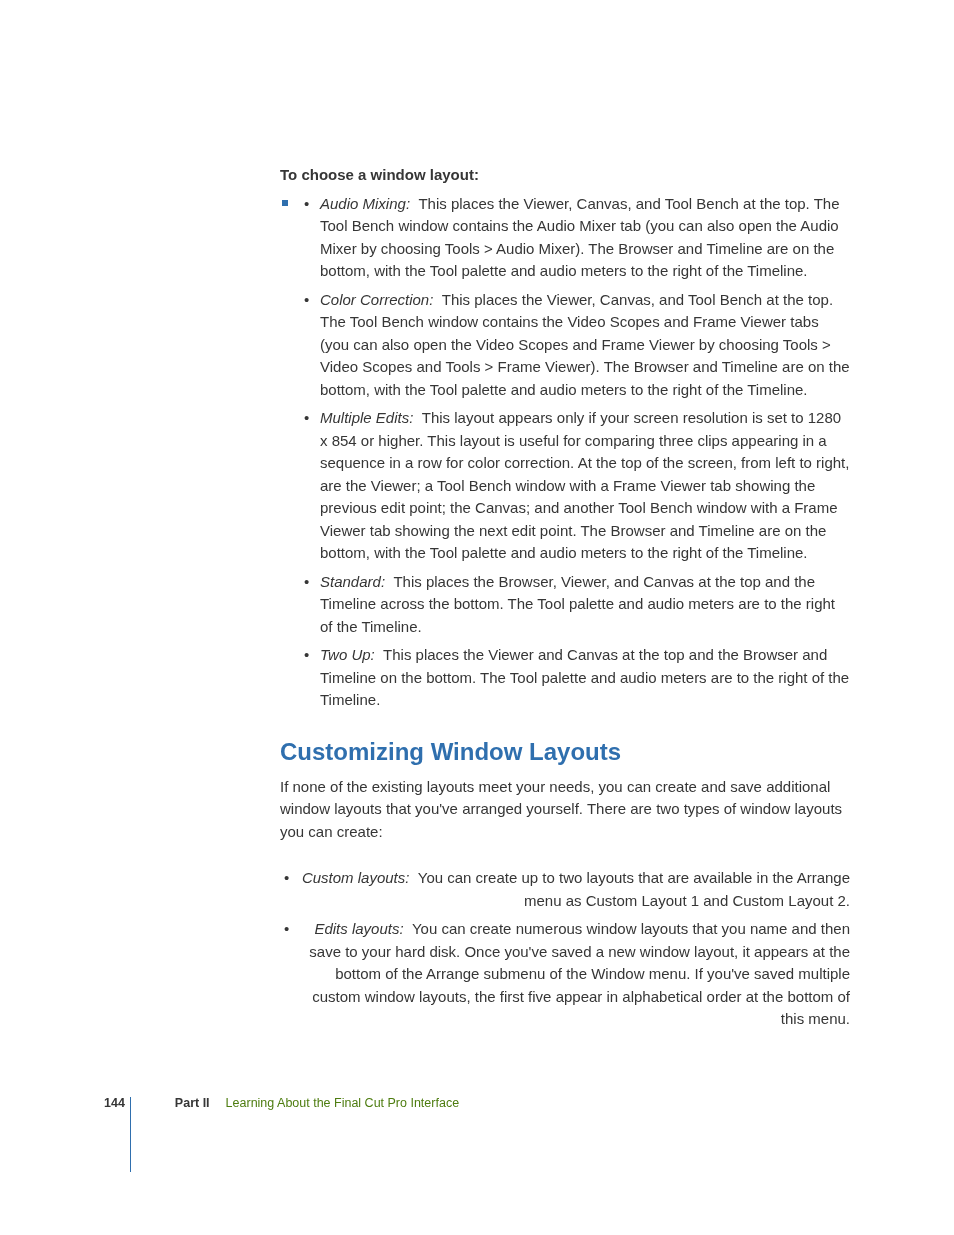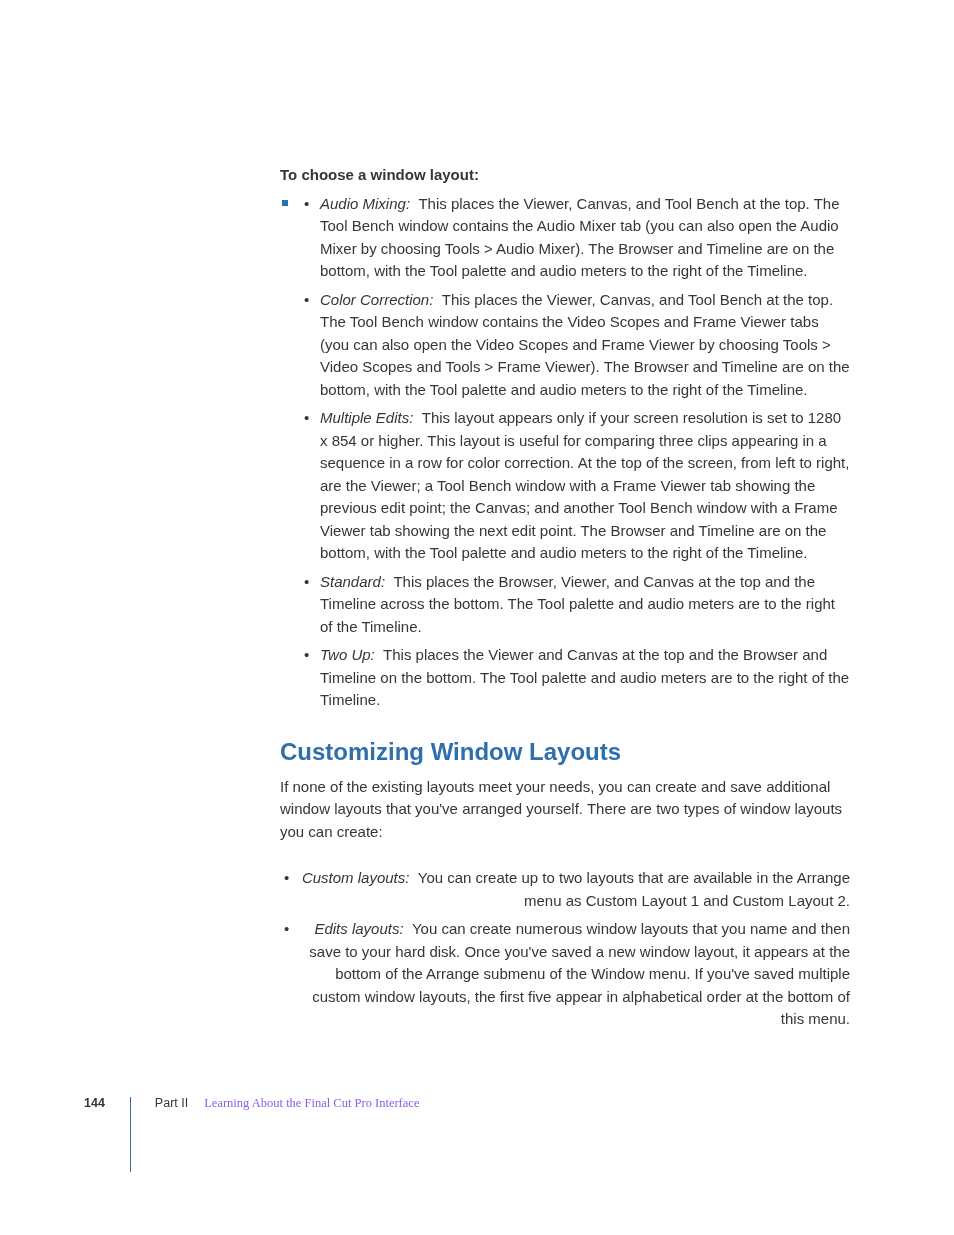--- a/index.html
+++ b/index.html
@@ -70,30 +70,30 @@
     .h2 {
       color: #2f6fae;
       font-size: 24px;
       font-weight: 600;
       margin-top: 22px;
       margin-bottom: 6px;
     }
     .para { margin-bottom: 24px; }
     .footer {
       position: absolute;
-      left: 84px;
+      left: 104px;
       bottom: 122px;
       font-size: 12.5px;
       display: flex;
       align-items: baseline;
       gap: 50px;
     }
     .pg { font-weight: 700; color: #363636; }
-    .part { font-weight: 400; color: #363636; }
-    .ftitle { color: #8b5cf6; font-weight: 400; font-family: Liberation Serif, serif; }
+    .part { font-weight: 700; color: #363636; }
+    .ftitle { color: #4d7c0f; font-weight: 400; }
     .partwrap { display: flex; gap: 16px; align-items: baseline; }
   </style>
 </head>
 <body>
 
 <div class="page">
   <div class="content">
 
     <p class="instr">To choose a window layout:</p>
 

